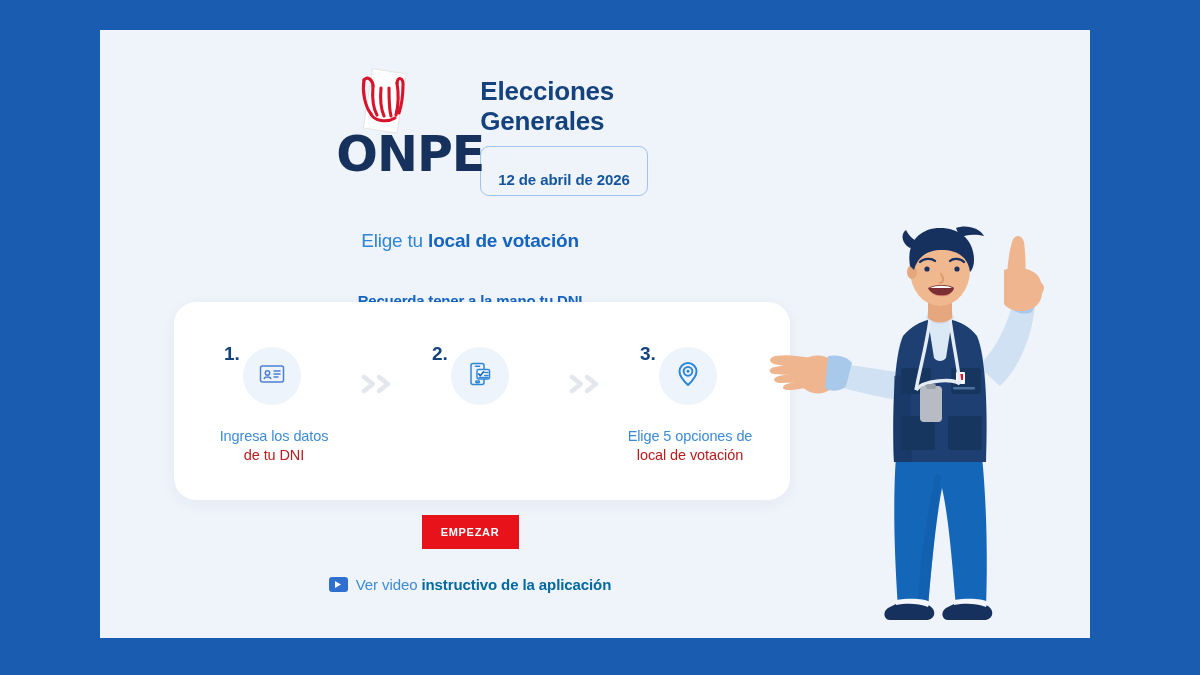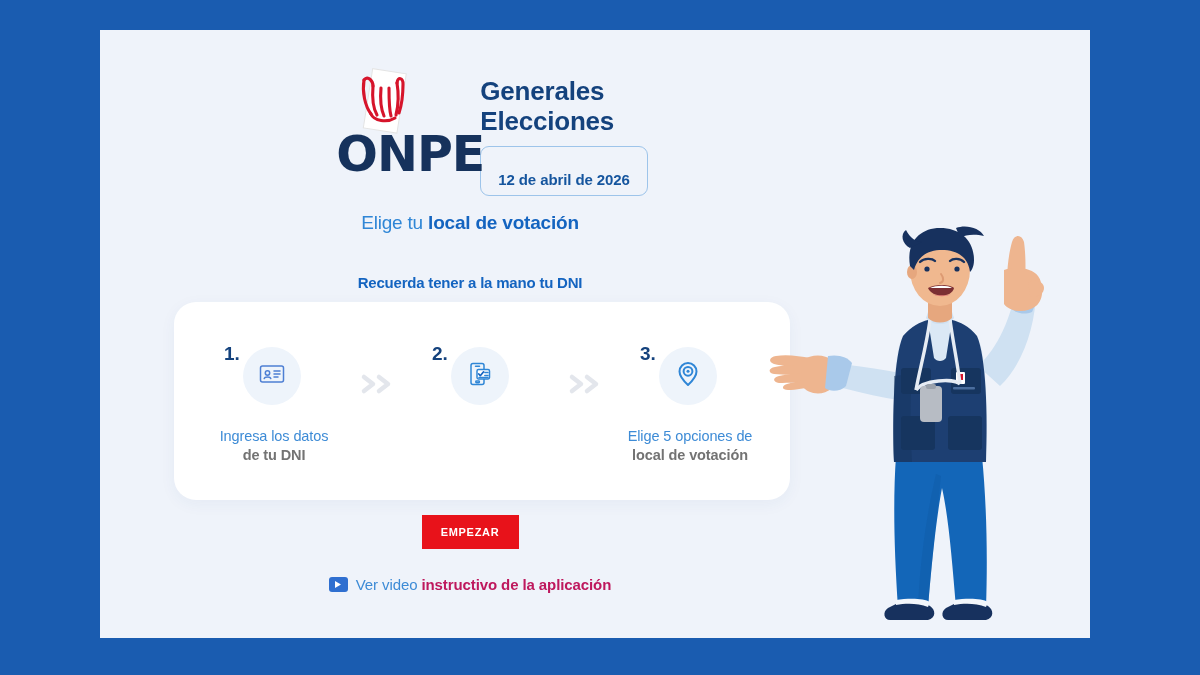--- a/index.html
+++ b/index.html
@@ -45,21 +45,21 @@
     display:inline-block; margin-top:9px;
     padding:24px 17px 7px;
     border:1.6px solid #9dc4ea; border-radius:9px;
     background:#eff3fa;
     color:#15559e; font-size:15px; font-weight:bold;
     letter-spacing:-0.1px;
   }
 
   
   .subtitles {
-    position:absolute; left:0; top:182px; width:740px; text-align:center;
+    position:absolute; left:0; top:200px; width:740px; text-align:center;
   }
   .sub1 { font-size:19px; color:#2f86d6; margin-bottom:16px; letter-spacing:-0.2px;}
   .sub1 b { color:#1464c0; font-weight:bold; }
   .sub2 { font-size:15px; font-weight:bold; color:#1464c0; letter-spacing:-0.2px;margin-top:40px;}
 
   
   .steps-card {
     position:absolute; left:74px; top:272px;
     width:616px; height:198px;
     background:#ffffff; border-radius:22px;
@@ -78,21 +78,21 @@
     position:absolute; left:45px; top:4px;
     width:58px; height:58px; border-radius:50%;
     background:#eef4fb;
     display:flex; align-items:center; justify-content:center;
   }
   .step-label {
     margin-top:22px;
     font-size:14.5px; color:#3d8bd6; line-height:1.32;
     letter-spacing:-0.1px;
   }
-  .step-label b { color:#737373; font-weight:bold; display:block; }
+  .step-label b { color:#b91c1c; font-weight:normal; display:block; }
 
   .chev {
     width:56px; display:flex; align-items:center; justify-content:center;
     padding-top:36px;
   }
 
   
   .cta-wrap { position:absolute; left:0; top:485px; width:740px; text-align:center; }
   .cta {
     display:inline-block; background:#e8121a; color:#ffffff;
@@ -105,21 +105,21 @@
   .video-link {
     position:absolute; left:0; top:546px; width:740px;
     display:flex; align-items:center; justify-content:center; gap:8px;
     cursor:pointer;
   }
   .play-box {
     width:19px; height:15px; border-radius:3px; background:#2f6fd0;
     display:flex; align-items:center; justify-content:center;
   }
   .video-text { font-size:15px; color:#3d8bd6; letter-spacing:-0.1px; }
-  .video-text b { color:#be185d; font-weight:bold; }
+  .video-text b { color:#0369a1; font-weight:bold; }
 
   
   .character { position:absolute; right:-10px; bottom:0; width:340px; height:430px; }
 </style>
 </head>
 <body>
 
 <div class="page-panel">
 
   <div class="header">
@@ -141,22 +141,22 @@
             <path d="M10,14 C14,9 19,15 19,20"></path>
             <path d="M43,17 C44,10 49,12 49,18 C49,26 48,38 45,47"></path>
             <path d="M17,48 C20,55 33,57 41,52"></path>
           </g>
         </svg>
       </div>
       <div class="logo-word">ONPE</div>
     </div>
 
     <div class="title-block">
+      <div class="title-line">Elecciones</div>
       <div class="title-line">Generales</div>
-      <div class="title-line">Elecciones</div>
       <div class="date-pill">12 de abril de 2026</div>
     </div>
   </div>
 
   <div class="subtitles">
     <div class="sub1"><span>Elige tu </span><b>local de votación</b></div>
     <div class="sub2">Recuerda tener a la mano tu DNI</div>
   </div>
 
   <div class="steps-card">

